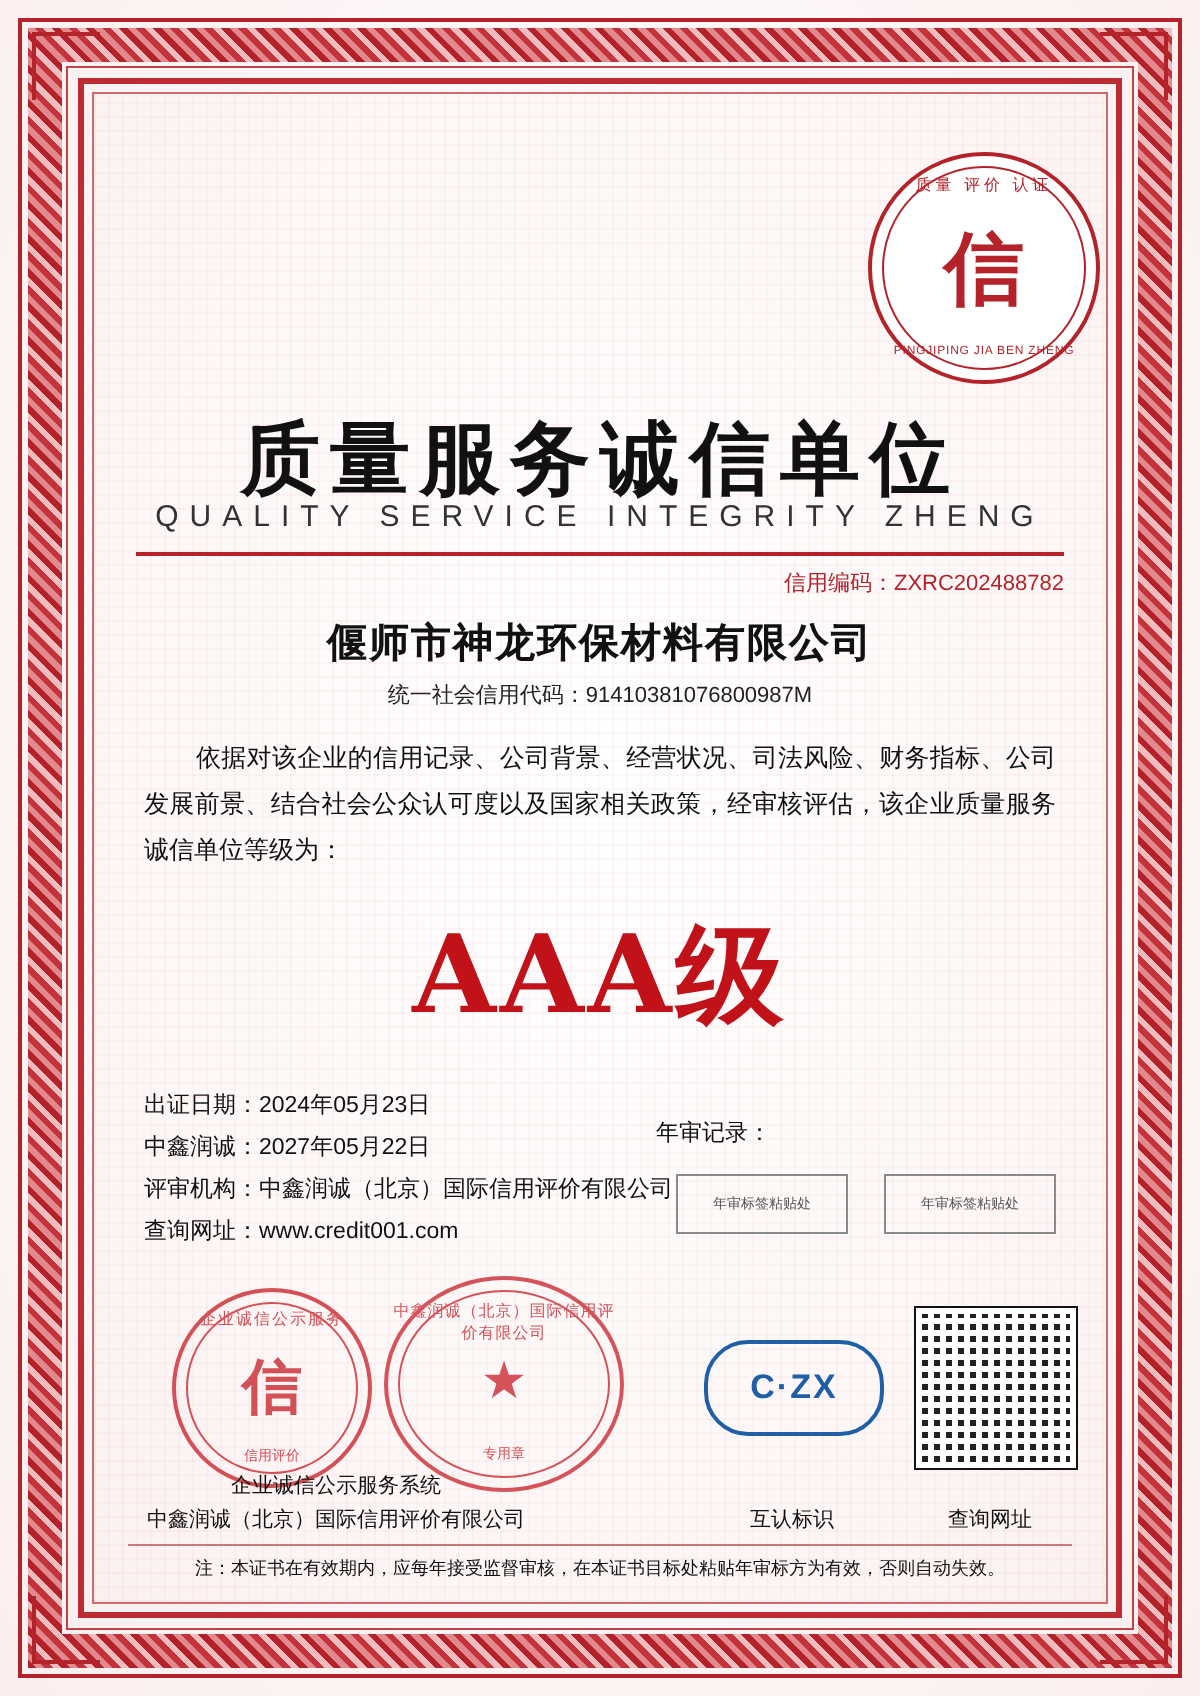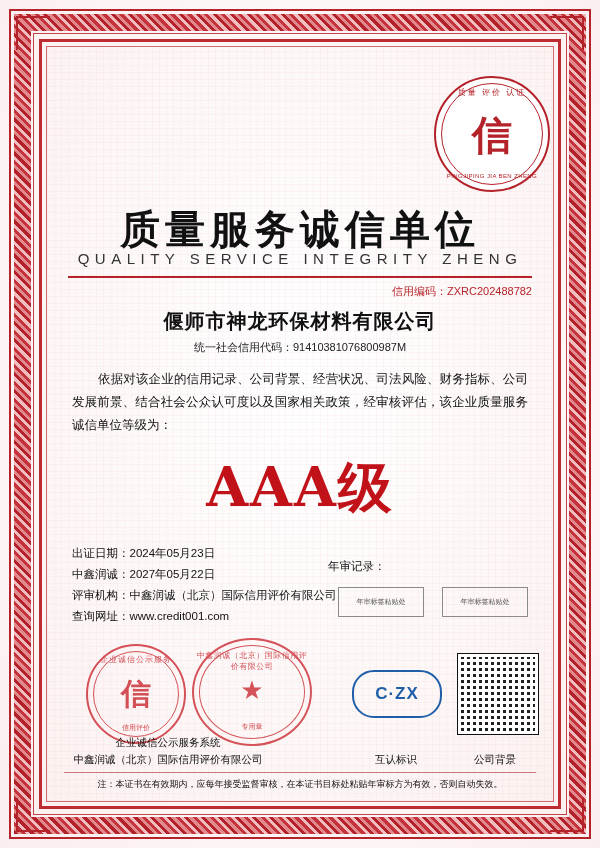--- a/index.html
+++ b/index.html
@@ -294,19 +294,19 @@
       <div class="arc-bottom">专用章</div>
     </div>
 
     <div class="logo-cezx">C·ZX</div>
     <div class="qr"></div>
 
     <div class="caption-row">
       <div class="cap1">企业诚信公示服务系统</div>
       <div class="cap2">中鑫润诚（北京）国际信用评价有限公司</div>
       <div class="cap3">互认标识</div>
-      <div class="cap4">公司背景</div>
+      <div class="cap4">查询网址</div>
     </div>
 
     <div class="footnote">注：本证书在有效期内，应每年接受监督审核，在本证书目标处粘贴年审标方为有效，否则自动失效。</div>
 
   </div>
 </div>
 
 </body></html>

